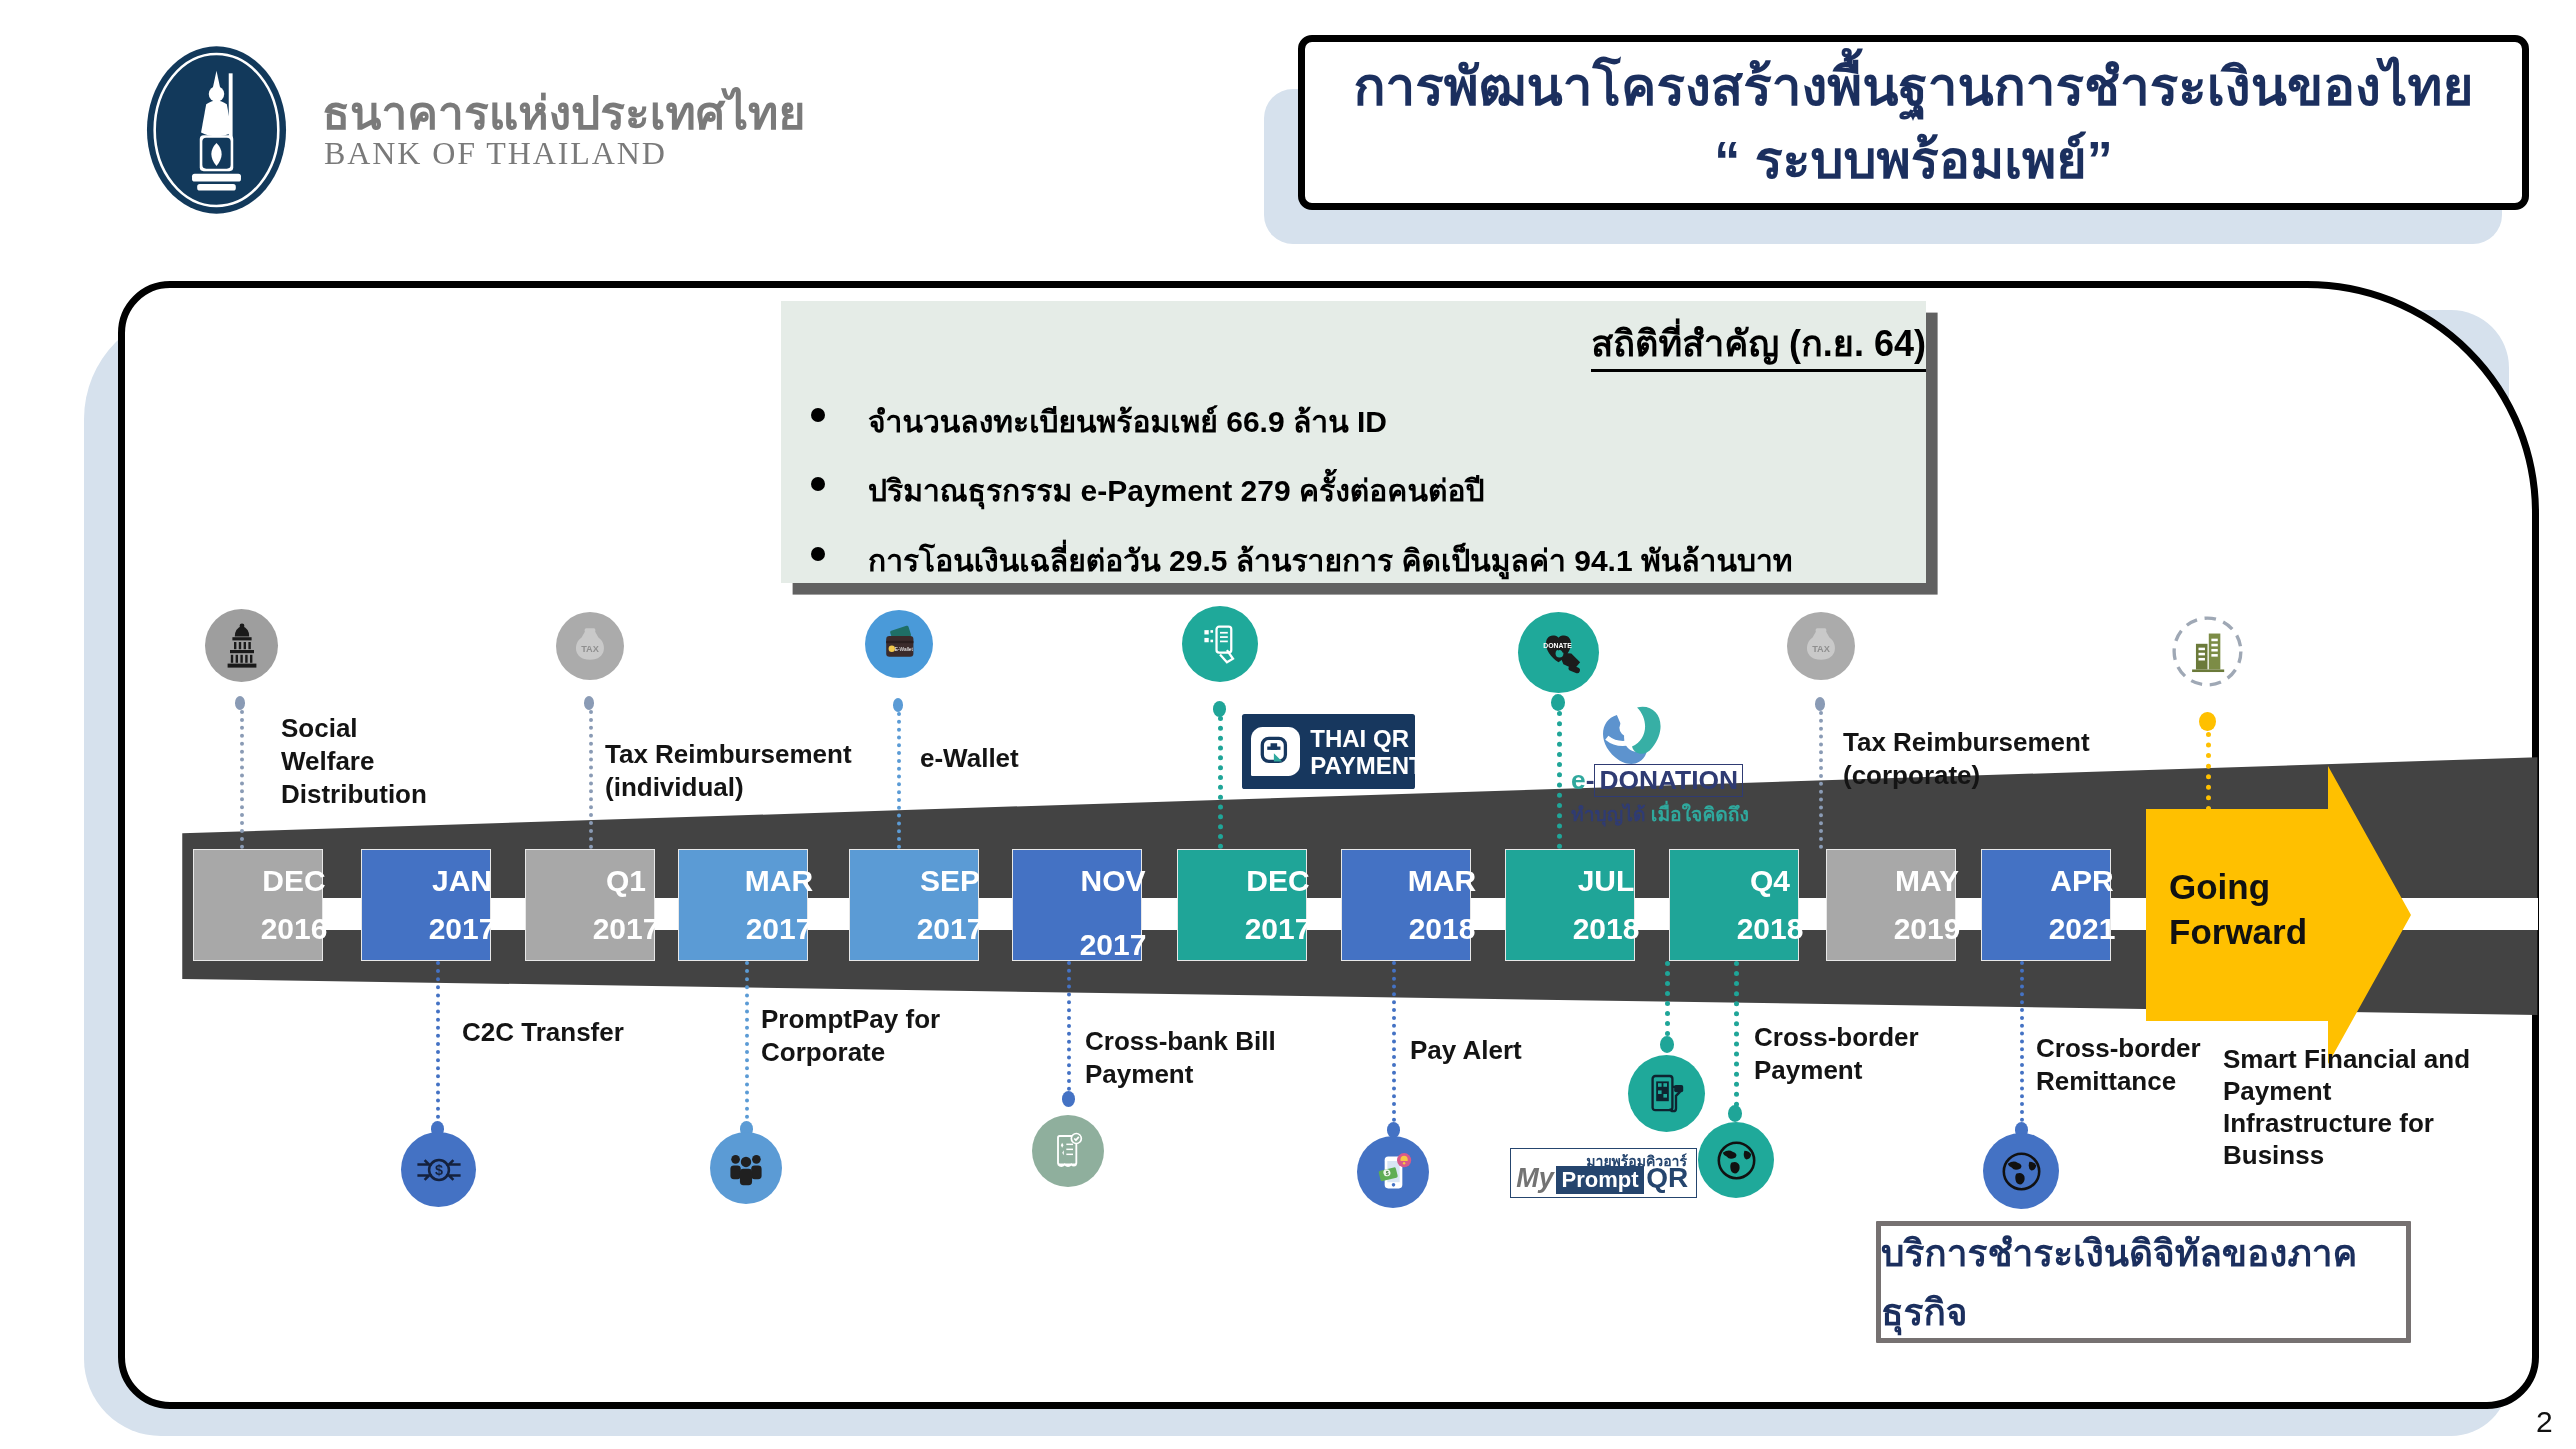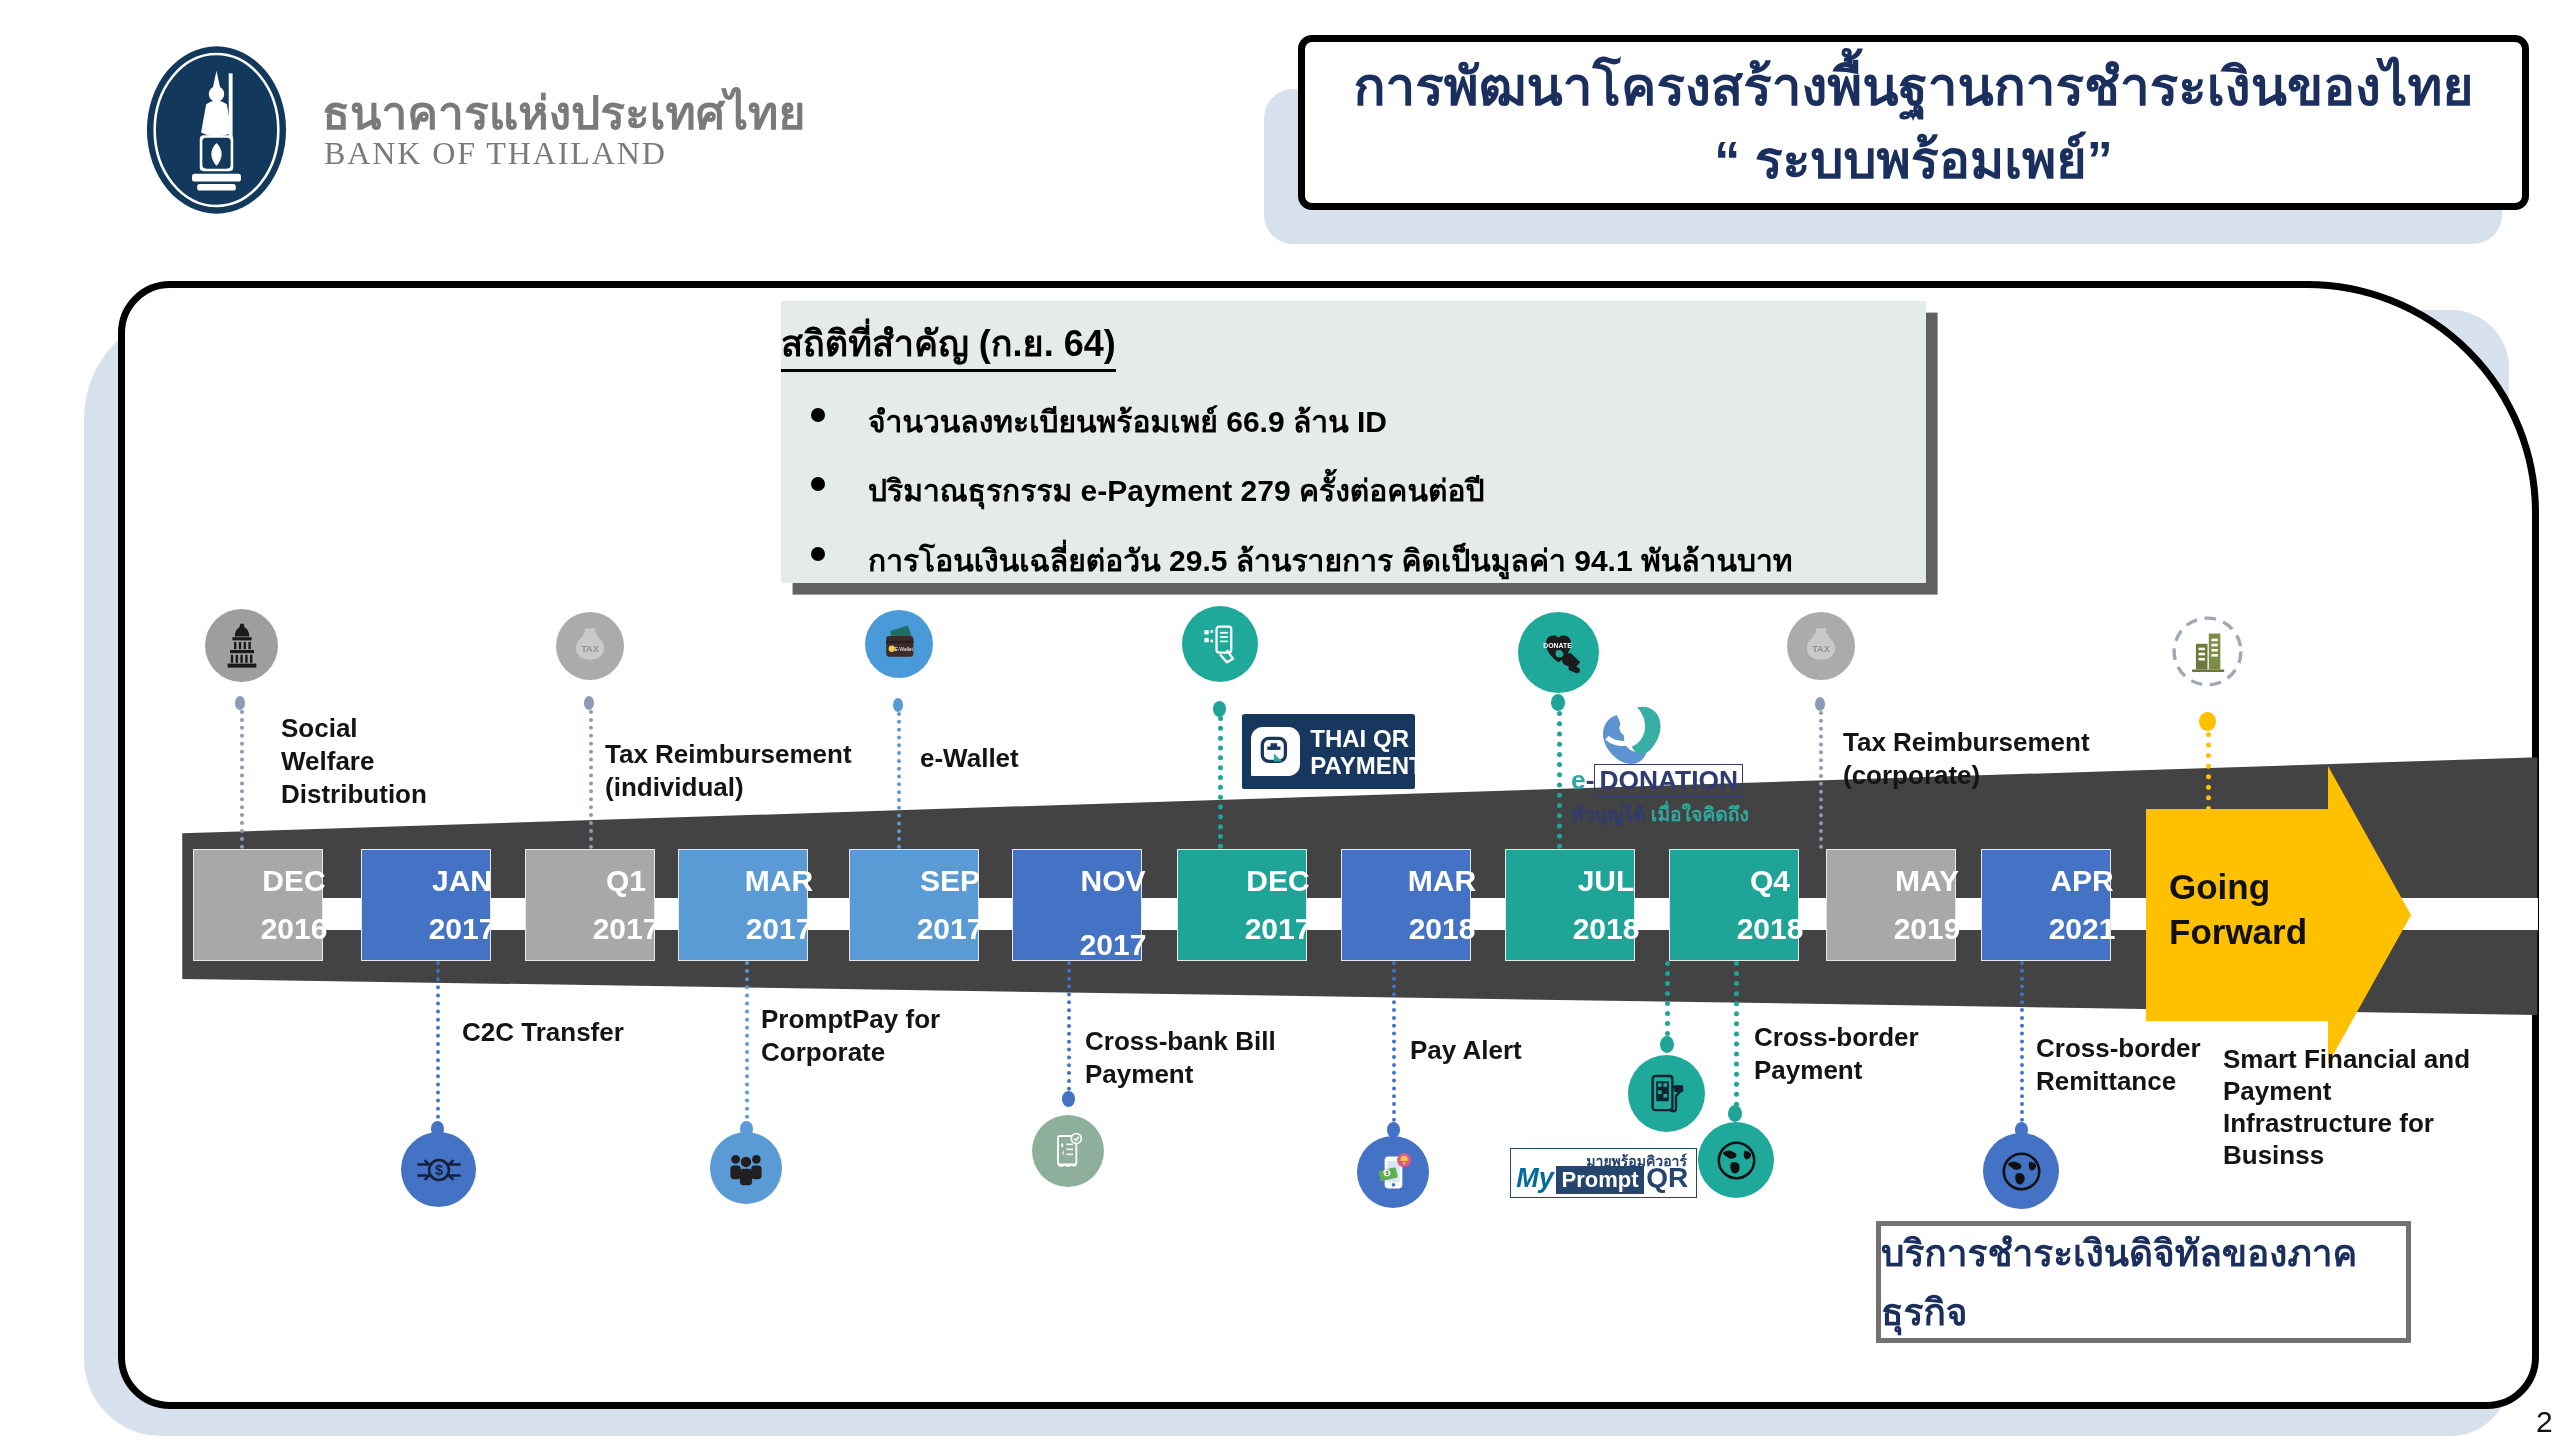--- a/index.html
+++ b/index.html
@@ -19,21 +19,21 @@
   #title-box .t2{font-size:52px;font-weight:800;color:#1B2F5E;line-height:71px;}
 
   
   #card-shadow{left:84px;top:310px;width:2425px;height:1126px;background:#D6E1ED;border-radius:109px 58px 58px 77px;z-index:0;}
   #card{left:118px;top:281px;width:2421px;height:1128px;background:#fff;border:7px solid #000;
         border-radius:52px 232px 52px 52px;box-sizing:border-box;z-index:1;}
 
   
   #stats-box{left:781px;top:301px;width:1145px;height:282px;background:#E5ECE7;z-index:6;
              box-shadow:11.6px 11.6px 0 0 #616161;}
-  #stats-title{position:absolute;left:0;top:14px;width:100%;text-align:left;font-size:36px;font-weight:800;color:#000;}
+  #stats-title{position:absolute;left:0;top:14px;width:100%;text-align:right;font-size:36px;font-weight:800;color:#000;}
   #stats-title span{border-bottom:3.2px solid #000;padding-bottom:5.2px;}
   .bullet-row{position:absolute;left:30px;display:flex;align-items:flex-start;}
   .bullet-dot{width:14px;height:14px;border-radius:50%;background:#000;margin:10.3px 43px 0 0;flex:0 0 auto;}
   .bullet-text{font-size:30px;font-weight:800;color:#000;white-space:nowrap;}
 
   
   #band-svg{left:0;top:0;width:2576px;height:1449px;z-index:2;pointer-events:none;}
   #white-strip{left:232px;top:898px;width:2306px;height:32px;background:#fff;z-index:3;}
 
   .tbox{position:absolute;top:849px;width:130px;height:112px;z-index:4;border:1.9px solid #E8E8E8;box-sizing:border-box;
@@ -68,21 +68,21 @@
 
   #edonation-logo{left:1591px;top:705px;width:82px;height:63px;z-index:6;}
   #edonation-text{left:1571px;top:765px;z-index:6;font-size:26.4px;font-weight:800;white-space:nowrap;}
   #edonation-text .e{color:#2FA89D;} #edonation-text .d{color:#2F3B73;border:1.3px solid #2F3B73;padding:0 3.9px 1.3px 3.9px;}
   #edonation-caption{left:1571px;top:799px;z-index:6;font-size:19.3px;font-weight:700;white-space:nowrap;}
   #edonation-caption .p1{color:#2F3B73;} #edonation-caption .p2{color:#2FA89D;}
 
   #myqr-badge{left:1510px;top:1148px;width:187px;height:50px;background:#fff;border:1.9px solid #25456E;z-index:7;box-sizing:border-box;}
   #myqr-badge .thai{position:absolute;top:1.3px;right:9px;font-size:14px;font-weight:700;color:#25456E;}
   #myqr-badge .row{position:absolute;left:5.2px;bottom:2.6px;display:flex;align-items:baseline;}
-  #myqr-badge .p1{font-size:27px;font-weight:800;font-style:italic;color:#0369a1;}
+  #myqr-badge .p1{font-size:27px;font-weight:800;font-style:italic;color:#737373;}
   #myqr-badge .p2{font-size:22px;font-weight:700;color:#fff;background:#25456E;padding:1.3px 5.2px;margin:0 2.6px;}
   #myqr-badge .p3{font-size:28px;font-weight:800;color:#25456E;}
 
   #bottom-box{left:1868px;top:1221px;width:535px;height:122px;background:#fff;border:5.8px solid #767171;border-radius:1px;
               z-index:6;display:flex;align-items:center;justify-content:center;box-sizing:border-box;margin-left:8px;}
   #bottom-box span{font-size:37px;font-weight:800;color:#1B2F5E;}
 
   #page-num{left:2536px;top:1405px;font-size:30px;color:#111;z-index:8;}
 </style>
 </head>

